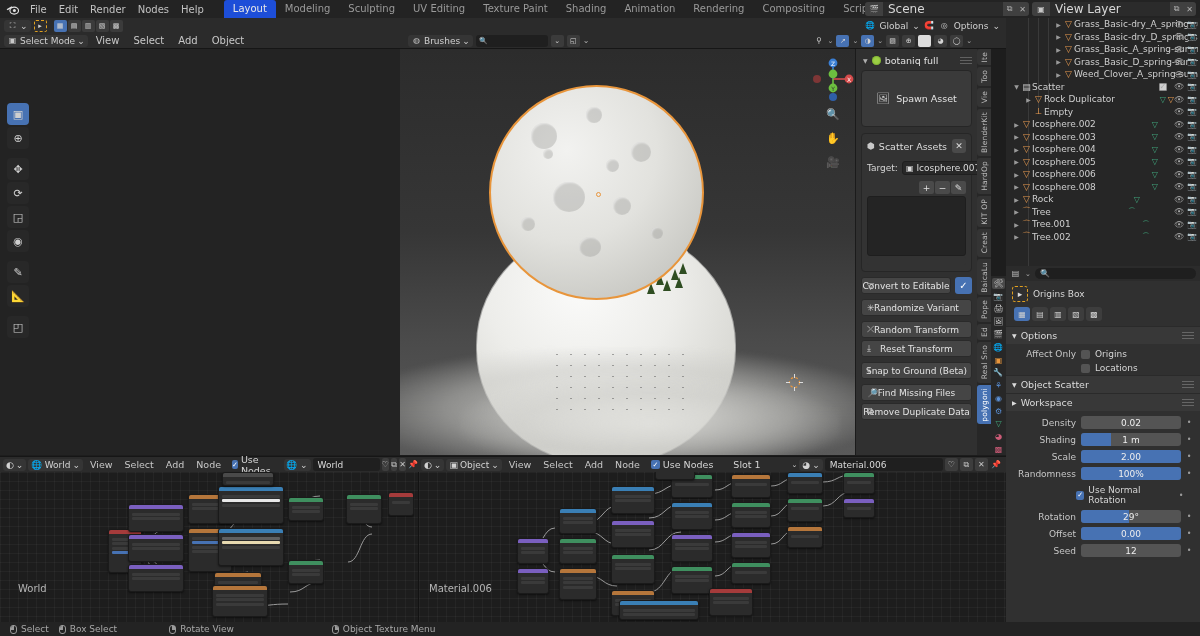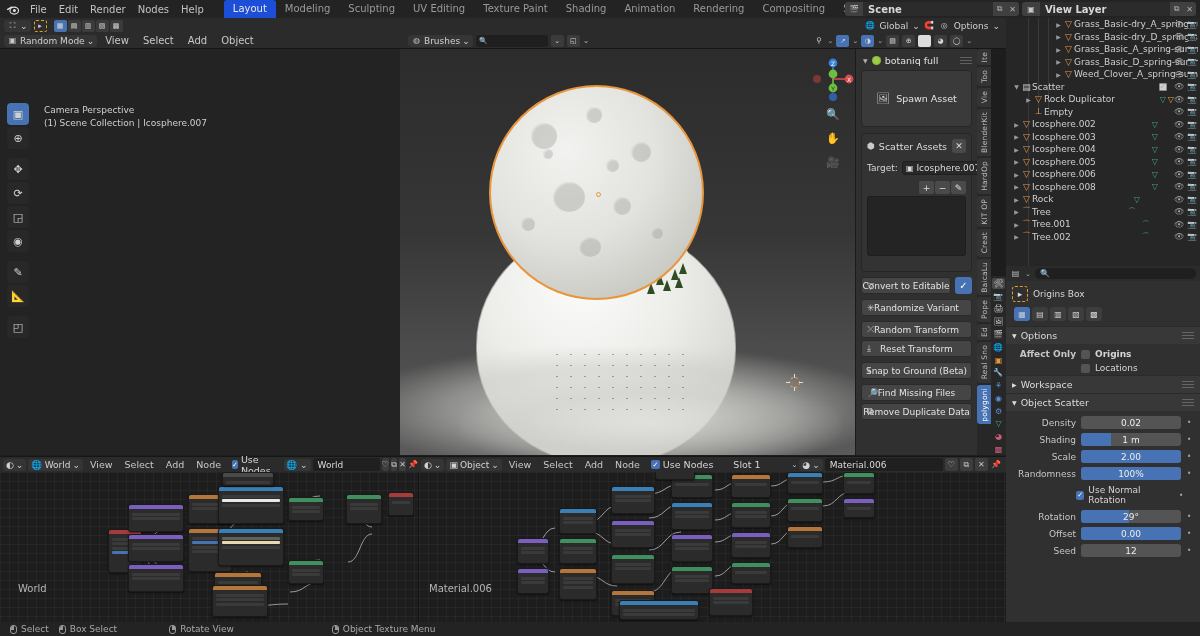--- a/index.html
+++ b/index.html
@@ -14,21 +14,21 @@
     color:#e8e8e8; font-size:11px; margin-right:4px;}
   .menu-item { padding:2px 6px; color:#c2c2c2; font-size:10px; white-space:nowrap; }
   .ws-tabs { display:flex; align-items:flex-end; height:18px; margin-left:14px; }
   .ws-tab { padding:3px 9px 4px 9px; font-size:10px; color:#9a9a9a; border-radius:3px 3px 0 0; white-space:nowrap;}
   .ws-tab.active { background:#1d4ed8; color:#e8e8e8; }
   .ws-plus { padding:2px 6px; color:#9a9a9a; font-size:11px;}
   .topbar-right { position:absolute; right:4px; top:2px; display:flex; align-items:center; gap:3px; }
   .scene-field { display:flex; align-items:center; height:14px; background:#2b2b2b; border-radius:3px; }
   .sf-icon { width:18px; height:14px; background:#404040; border-radius:3px 0 0 3px; display:flex;
     align-items:center; justify-content:center; font-size:8px; color:#c8c8c8; }
-  .sf-name { width:130px; padding:0 5px; font-size:10px; color:#d8d8d8;font-weight:bold; }
+  .sf-name { width:120px; padding:0 5px; font-size:12px; color:#d8d8d8; }
   .sf-btn { width:13px; height:14px; display:flex; align-items:center; justify-content:center;
     font-size:8px; color:#b0b0b0; background:#404040; }
   .sf-btn.last { border-radius:0 3px 3px 0; }
 
   
   .vp-header2 { position:absolute; left:0; top:18px; width:1006px; height:15px; background:#2b2b2b;
     display:flex; align-items:center; padding-left:4px; gap:3px; }
   .hdr-dd { display:flex; align-items:center; background:#353535; border-radius:3px; height:12px;
     padding:0 3px; font-size:9px; color:#cfcfcf; gap:2px;}
   .mini-icon { width:11px; height:11px; display:inline-flex; align-items:center; justify-content:center;
@@ -275,21 +275,21 @@
       <span class="mini-icon">🧲</span>
       <span class="mini-icon">◎</span>
       <span>Options</span>
       <span>⌄</span>
     </div>
   </div>
 
   <div class="vp-header3">
     <div class="hdr-dd">
       <span class="mini-icon">▣</span>
-      <span>Random Mode</span>
+      <span>Select Mode</span>
       <span>⌄</span>
     </div>
     <div class="vmenu">View</div>
     <div class="vmenu">Select</div>
     <div class="vmenu">Add</div>
     <div class="vmenu">Object</div>
 
     <div style="position:absolute; left:408px; display:flex; align-items:center; gap:3px;">
       <div class="hdr-dd">
         <span class="mini-icon">◍</span>
@@ -314,24 +314,20 @@
       <div class="sq">▨</div>
       <div class="sq">⊕</div>
       <div class="sq on" style="background:#dcdcdc;"></div>
       <div class="sq">◕</div>
       <div class="sq">◯</div>
       <span style="font-size:7px;color:#b0b0b0;">⌄</span>
     </div>
   </div>
 
   <div class="viewport">
-    <div class="vp-overlay-text">
-      <div>Camera Perspective</div>
-      <div>(1) Scene Collection | Icosphere.007</div>
-    </div>
     <div class="toolcol">
       <div class="tbtn active">▣</div>
       <div class="tbtn">⊕</div>
       <div class="tsep"></div>
       <div class="tbtn">✥</div>
       <div class="tbtn">⟳</div>
       <div class="tbtn">◲</div>
       <div class="tbtn">◉</div>
       <div class="tsep"></div>
       <div class="tbtn">✎</div>
@@ -783,39 +779,39 @@
       <span class="pmode">▧</span>
       <span class="pmode">▩</span>
     </div>
 
     <div class="psec">
       <span style="font-size:6px;">▼</span>
       <span>Options</span>
       <span class="grip"></span>
     </div>
 
-    <div class="affect-row" style="padding-top:5px;font-weight:bold;">
+    <div class="affect-row" style="padding-top:5px;">
       <span class="pflabel">Affect Only</span>
       <span class="cbx off"></span>
       <span>Origins</span>
     </div>
     <div class="affect-row">
       <span class="pflabel"></span>
       <span class="cbx off"></span>
       <span>Locations</span>
     </div>
 
     <div class="psec">
+      <span style="font-size:6px;">▼</span>
+      <span>Object Scatter</span>
+      <span class="grip"></span>
+    </div>
+    <div class="psec">
       <span style="font-size:6px;">▶</span>
       <span>Workspace</span>
-      <span class="grip"></span>
-    </div>
-    <div class="psec">
-      <span style="font-size:6px;">▼</span>
-      <span>Object Scatter</span>
       <span class="grip"></span>
     </div>
 
     <div class="pfield-row" style="padding-top:5px;">
       <span class="pflabel">Density</span>
       <span class="pfval">
           <span class="fill" style="width:0%"></span>
           <span class="txt">0.02</span>
         </span>
       <span class="pdot">•</span>

